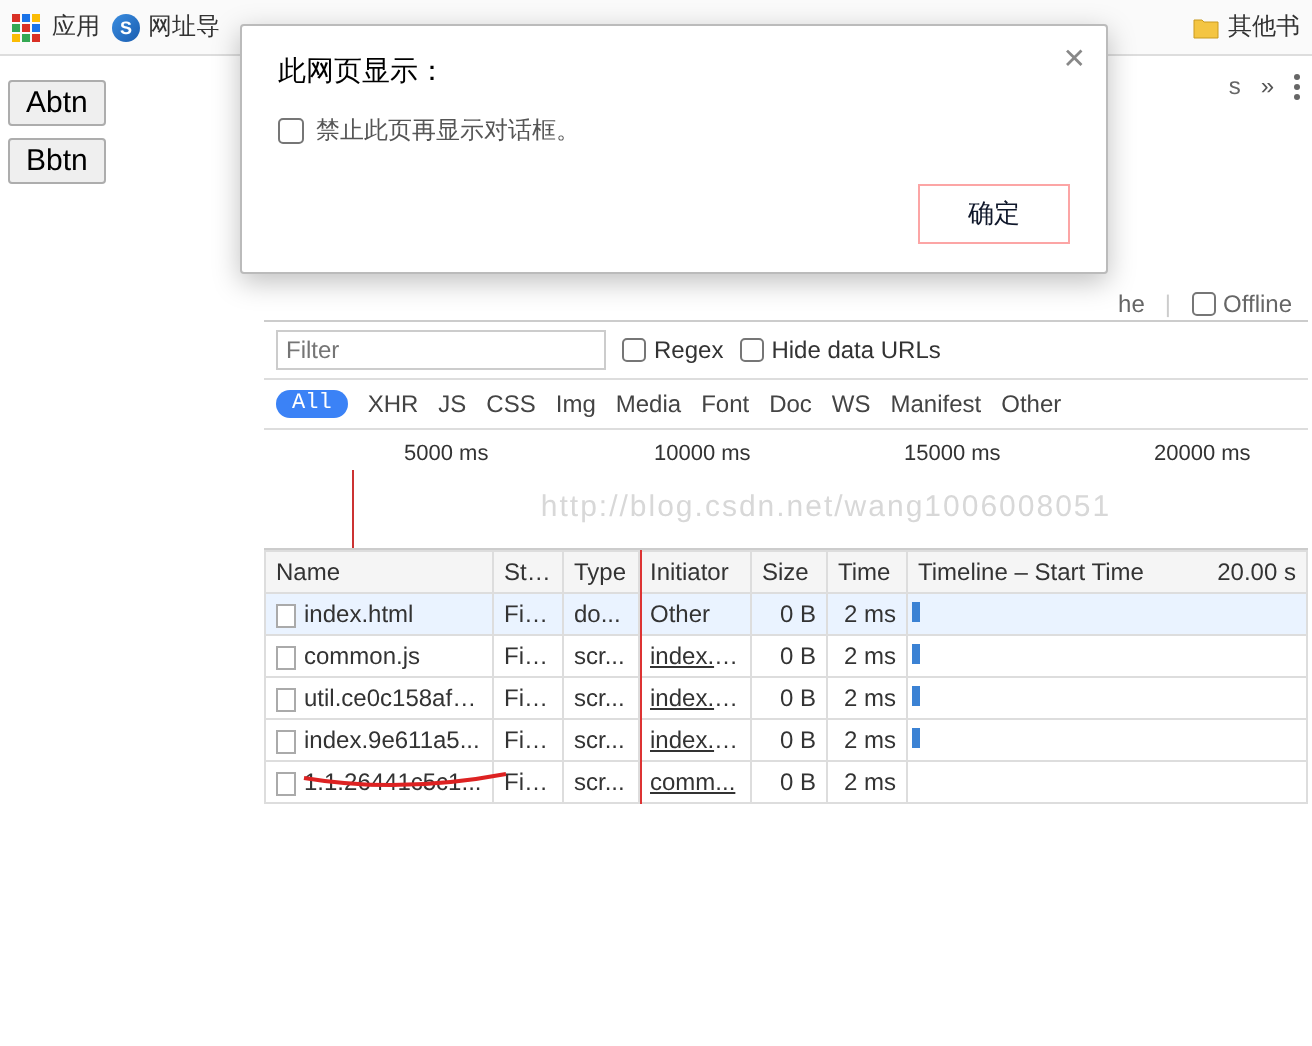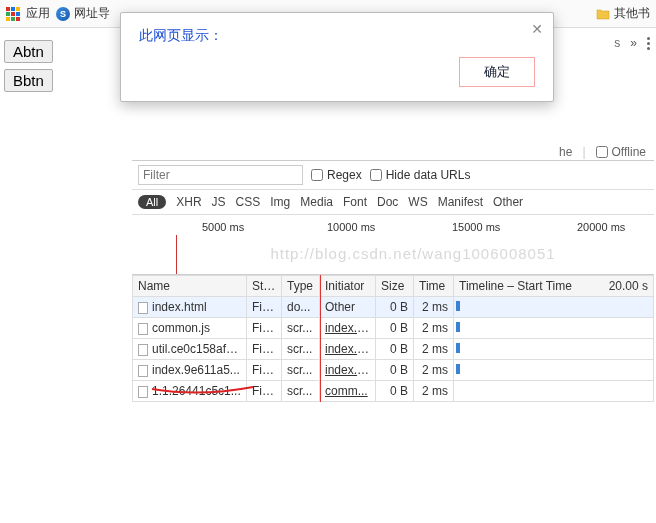--- a/index.html
+++ b/index.html
@@ -13,21 +13,21 @@
 .bookmark-item .s-icon { width: 14px; height: 14px; border-radius: 50%; background: linear-gradient(135deg,#3a8de0,#1a5db0); display:flex; align-items:center; justify-content:center; color:#fff; font-size:9px; font-weight:bold;}
 .right-bookmark { margin-left: auto; display:flex; align-items:center; gap:4px; }
 .folder-icon { width:14px; height:14px; }
 
 
 .left-buttons { position: absolute; top: 40px; left: 4px; display:flex; flex-direction:column; gap:6px; }
 .left-buttons button { background:#efefef; border:1px solid #adadad; border-radius:2px; padding:2px 8px; font-size:15px; cursor:pointer; }
 
 
 .dialog { position:absolute; top:12px; left:120px; width:434px; background:#fff; border:1px solid #bbb; box-shadow:0 4px 14px rgba(0,0,0,0.25); border-radius:2px; padding:14px 18px 14px 18px; z-index:50;}
-.dialog-title { font-size:14px; color:#1d4ed8; margin-bottom:12px;}
+.dialog-title { font-size:14px; color:#000000; margin-bottom:12px;}
 .dialog-close { position:absolute; top:8px; right:10px; color:#888; cursor:pointer; font-size:14px; }
 .dialog-msg { font-size:12px; color:#555; margin-bottom:10px;}
 .dialog-check { display:flex; align-items:center; gap:6px; font-size:12px; color:#555; margin-bottom:18px;}
 .dialog-check input { width:13px; height:13px;}
 .dialog-actions { display:flex; justify-content:flex-end; }
 .dialog-ok { border:1px solid #fca5a5; color:#0f172a; background:#fff; padding:5px 24px; font-size:13px; cursor:pointer;}
 
 
 .top-strip { position:absolute; top:36px; right:6px; display:flex; align-items:center; gap:10px; color:#666;}
 .top-strip .chev { color:#555; }
@@ -39,21 +39,21 @@
 .dev-offline { position:absolute; top:-2px; right:8px; transform:translateY(-100%); display:flex; align-items:center; gap:4px; color:#666; font-size:12px; }
 .dev-offline .sep { color:#ccc; margin:0 6px;}
 .dev-offline input { width:12px; height:12px;}
 
 .filter-row { display:flex; gap:8px; padding:4px 6px; border-bottom:1px solid #ddd; }
 .filter-input { flex:0 0 140px; border:1px solid #ccc; padding:2px 4px; font-size:12px; color:#888; height:20px;}
 .filter-row label { display:flex; align-items:center; gap:4px; color:#333; font-size:12px;}
 .filter-row input[type=checkbox]{ width:12px; height:12px;}
 
 .type-row { display:flex; align-items:center; gap:10px; padding:5px 6px; border-bottom:1px solid #ddd; font-size:12px; color:#444;}
-.type-pill { background:#404040; color:#fff; border-radius:8px; padding:1px 8px; font-size:11px; }
+.type-pill { background:#3b82f6; color:#fff; border-radius:8px; padding:1px 8px; font-size:11px;font-family:Liberation Mono, monospace; }
 .type-item { cursor:pointer; }
 
 .timeline-header { position:relative; height:60px; border-bottom:1px solid #ccc; }
 .timeline-header .tick { position:absolute; top:6px; font-size:11px; color:#333;}
 .timeline-header .vline { position:absolute; top:20px; bottom:0; width:1px; background:#c33;}
 .watermark { position:absolute; top:30px; left:40px; right:0; text-align:center; color:#d8d8d8; font-size:15px; letter-spacing:1px; pointer-events:none; }
 
 .table-wrap { position:relative; }
 table { width:100%; border-collapse:collapse; font-size:12px; table-layout:fixed;}
 th, td { border:1px solid #ddd; padding:3px 5px; text-align:left; overflow:hidden; white-space:nowrap; text-overflow:ellipsis; height:19px;}
@@ -110,20 +110,24 @@
   <span class="kebab">
       <span></span>
       <span></span>
       <span></span>
     </span>
 </div>
 
 <div class="dialog">
   <span class="dialog-close">✕</span>
   <div class="dialog-title">此网页显示：</div>
+  <label class="dialog-check">
+    <input type="checkbox" style="">
+    <span>禁止此页再显示对话框。</span>
+  </label>
   <div class="dialog-actions">
     <button class="dialog-ok">确定</button>
   </div>
 </div>
 
 <div class="devtools">
   <div class="dev-offline">
     <span>he</span>
     <span class="sep">|</span>
     <input type="checkbox" style="">

